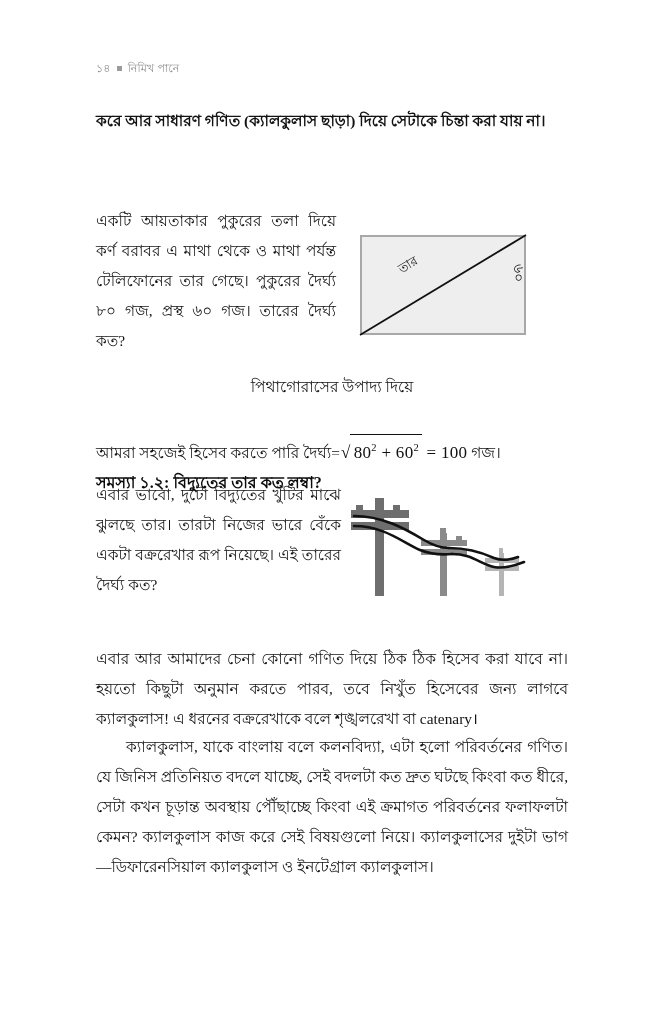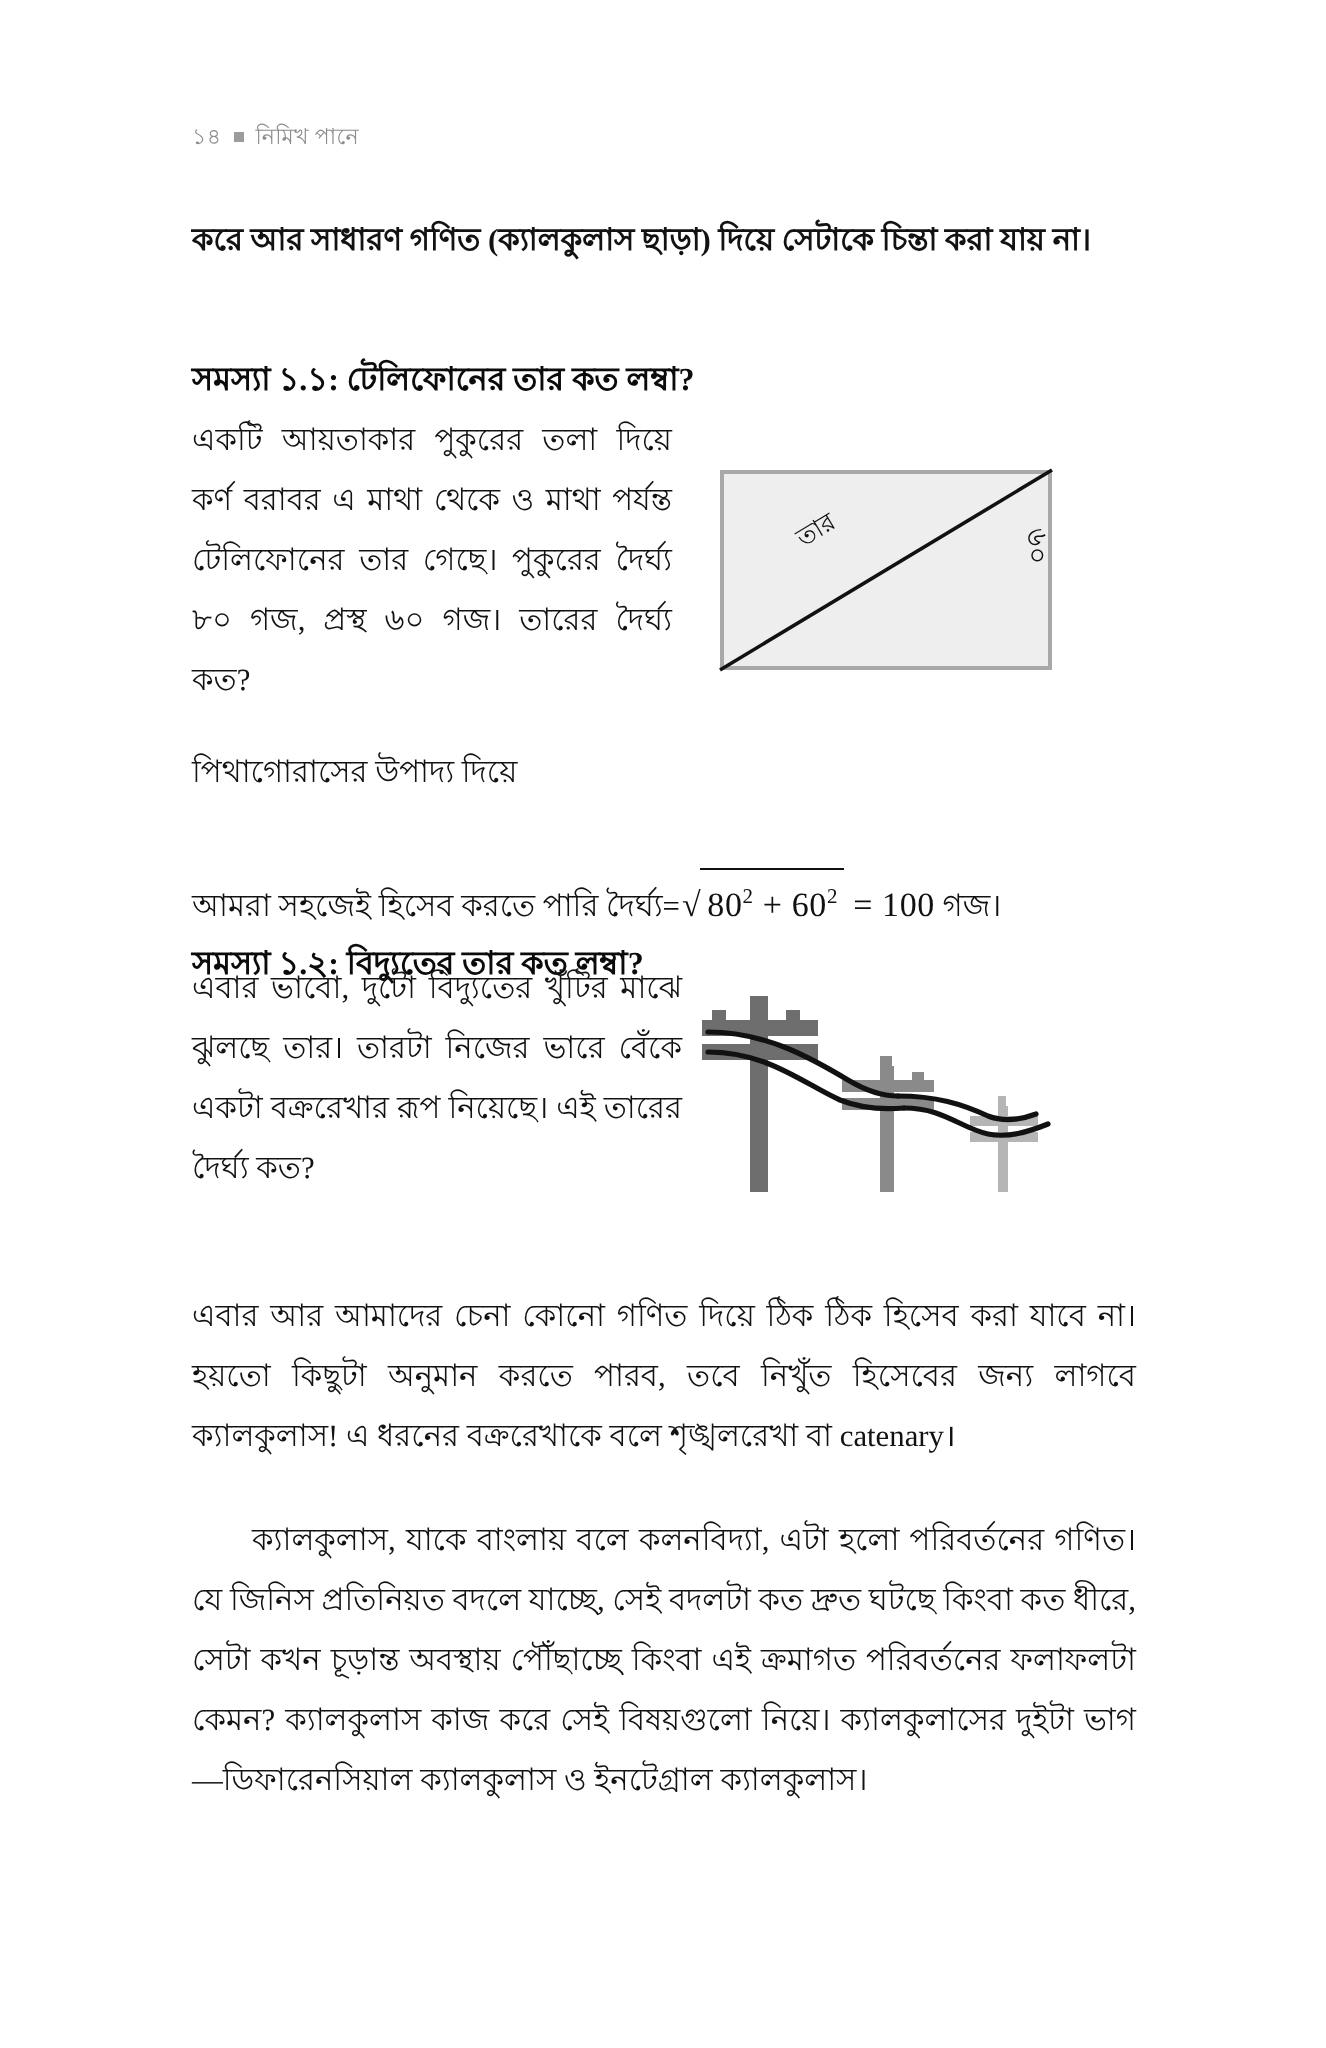--- a/index.html
+++ b/index.html
@@ -165,37 +165,36 @@
 <div class="page">
 
   <div class="running-head">
     <span class="folio">১৪</span><span class="sep"></span><span>নিমিখ পানে</span>
   </div>
 
   <div class="col fullwidth" style="top:106px;font-weight:bold;">
     <p class="para">করে আর সাধারণ গণিত (ক্যালকুলাস ছাড়া) দিয়ে সেটাকে চিন্তা করা যায় না।</p>
   </div>
 
-  <div class="prob-head" style="top:178px;">সমস্যা ১.১:  টেলিফোনের তার কত লম্বা?</div>
 
   <div class="col narrow" style="top:206px;">
     <p class="para">একটি আয়তাকার পুকুরের তলা দিয়ে কর্ণ বরাবর এ মাথা থেকে ও মাথা পর্যন্ত টেলিফোনের তার গেছে। পুকুরের দৈর্ঘ্য ৮০ গজ, প্রস্থ ৬০ গজ। তারের দৈর্ঘ্য কত?</p>
   </div>
 
   <div class="fig-rect">
     <div class="rect-box"></div>
     <svg class="diag" viewBox="0 0 166 100" preserveAspectRatio="none">
       <line x1="0" y1="100" x2="166" y2="0" stroke="#111111" stroke-width="1.8" vector-effect="non-scaling-stroke"></line>
     </svg>
     <div class="lbl-diag">তার</div>
     <div class="lbl-height">৬০</div>
   </div>
 
   <div class="col fullwidth" style="top:372px;">
-    <p class="para" style="text-align:left;">পিথাগোরাসের উপাদ্য দিয়ে</p>
+    <p class="para" style="text-align:center;">পিথাগোরাসের উপাদ্য দিয়ে</p>
   </div>
 
   <div class="mathline" style="top:402px;">
     <span>আমরা সহজেই হিসেব করতে পারি দৈর্ঘ্য=</span><span class="mathrm sqrt"><span>√</span><span class="radicand"><span>80</span><sup>2</sup> <span>+</span> <span>60</span><sup>2</sup></span></span><span class="mathrm">&nbsp;<span>=</span>&nbsp;<span>100</span></span>&nbsp;<span>গজ।</span>
   </div>
 
   <div class="prob-head" style="top:470px;text-align:right;">সমস্যা ১.২: বিদ্যুতের তার কত লম্বা?</div>
 
   <div class="col narrow" style="top:480px; width:245px;">
     <p class="para">এবার ভাবো, দুটো বিদ্যুতের খুঁটির মাঝে ঝুলছে তার। তারটা নিজের ভারে বেঁকে একটা বক্ররেখার রূপ নিয়েছে। এই তারের দৈর্ঘ্য কত?</p>
@@ -233,17 +232,17 @@
         <path d="M6,46 C36,46 54,62 72,70 C82,74 92,75 104,74"></path>
         <path d="M104,74 C124,74 132,84 146,87 C156,89 166,86 176,82"></path>
       </g>
     </svg>
   </div>
 
   <div class="col fullwidth" style="top:632px;margin-top:12px;">
     <p class="para">এবার আর আমাদের চেনা কোনো গণিত দিয়ে ঠিক ঠিক হিসেব করা যাবে না। হয়তো কিছুটা অনুমান করতে পারব, তবে নিখুঁত হিসেবের জন্য লাগবে ক্যালকুলাস! এ ধরনের বক্ররেখাকে বলে শৃঙ্খলরেখা বা catenary।</p>
   </div>
 
-  <div class="col fullwidth" style="top:732px;margin-top:24px;">
+  <div class="col fullwidth" style="top:732px;">
     <p class="para indent">ক্যালকুলাস, যাকে বাংলায় বলে কলনবিদ্যা, এটা হলো পরিবর্তনের গণিত। যে জিনিস প্রতিনিয়ত বদলে যাচ্ছে, সেই বদলটা কত দ্রুত ঘটছে কিংবা কত ধীরে, সেটা কখন চূড়ান্ত অবস্থায় পৌঁছাচ্ছে কিংবা এই ক্রমাগত পরিবর্তনের ফলাফলটা কেমন? ক্যালকুলাস কাজ করে সেই বিষয়গুলো নিয়ে। ক্যালকুলাসের দুইটা ভাগ—ডিফারেনসিয়াল ক্যালকুলাস ও ইনটেগ্রাল ক্যালকুলাস।</p>
   </div>
 
 </div>
 
 </body></html>

